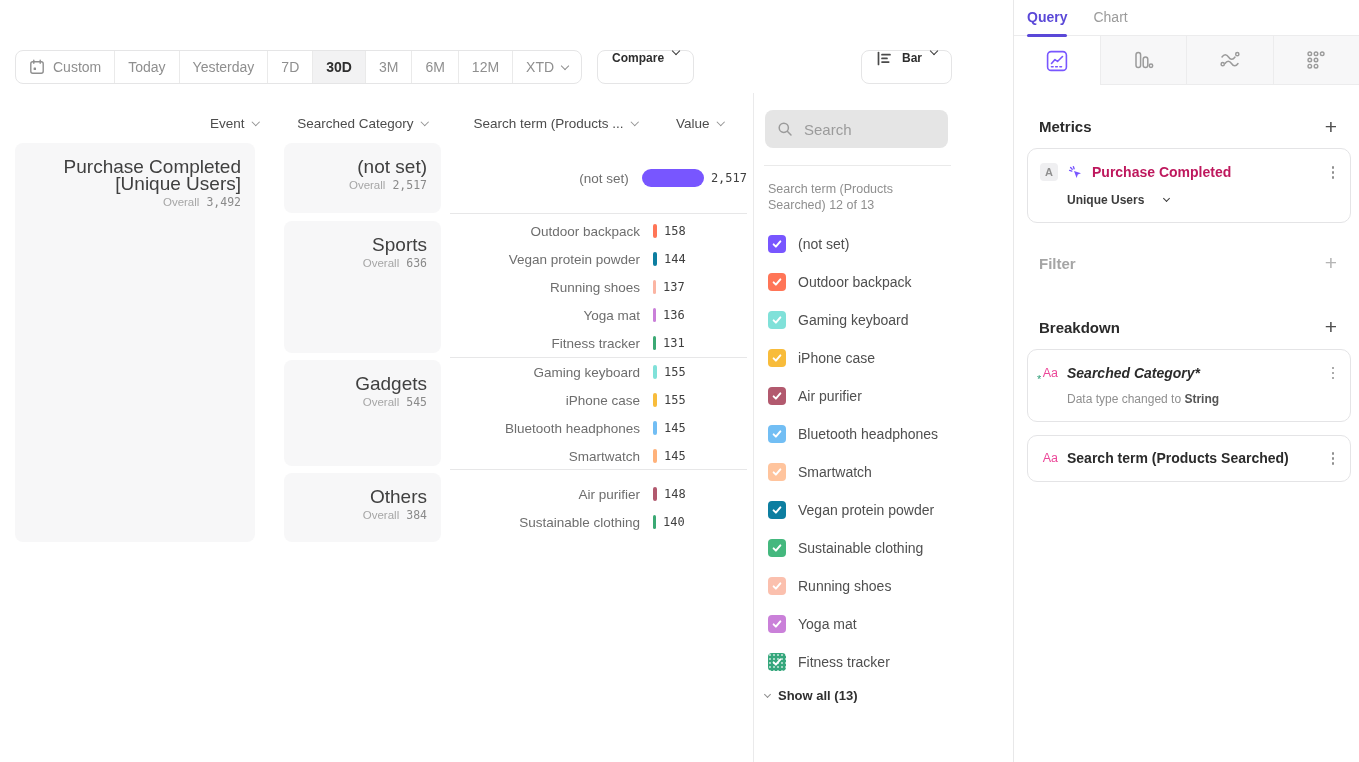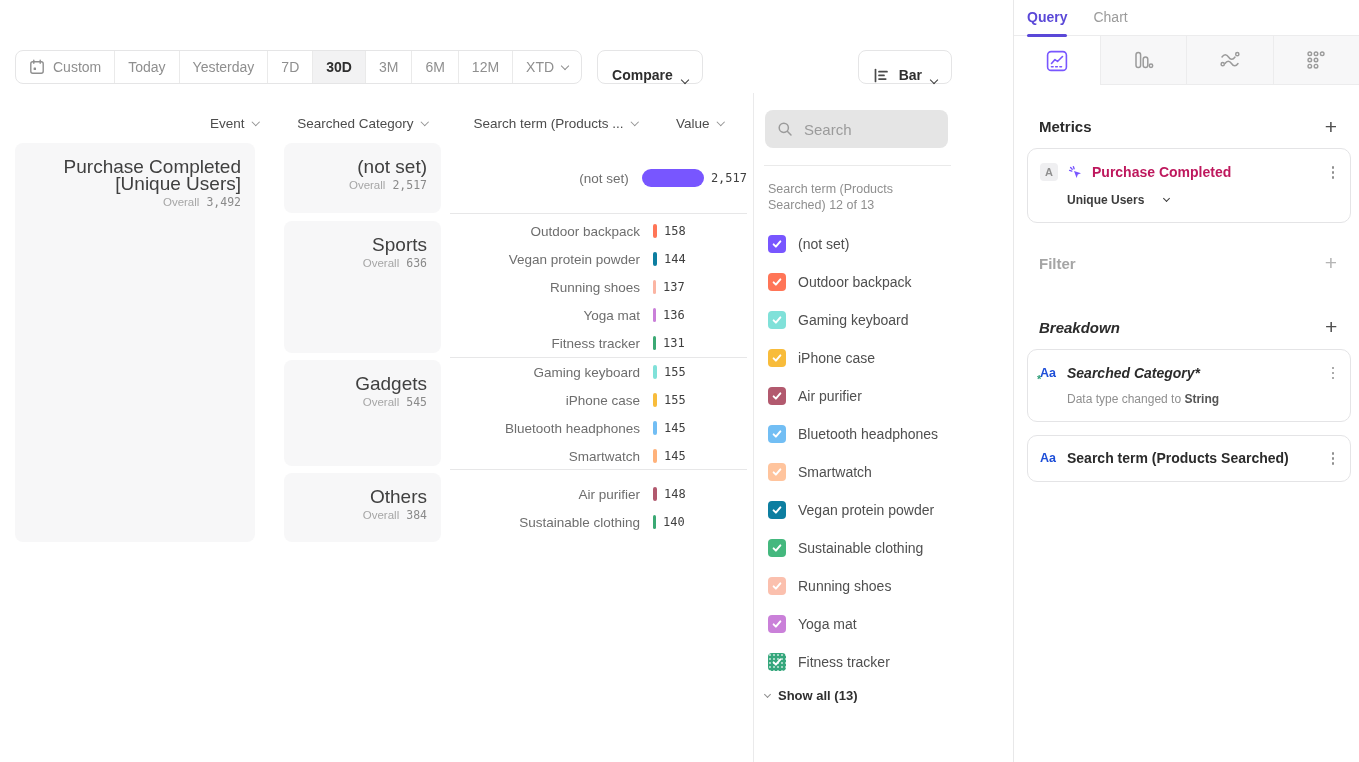--- a/index.html
+++ b/index.html
@@ -20,21 +20,21 @@
   .kebab i { width:2.5px; height:2.5px; border-radius:50%; background:#8f8f8f; }
   .mono { font-family:"DejaVu Sans Mono", monospace; }
 
   
   .main { position:absolute; left:0; top:0; width:1013px; height:762px; }
   .toolbar { position:absolute; left:15px; top:50px; display:flex; gap:15px; }
   .seg-control { display:flex; align-items:stretch; height:34px; border:1px solid #e5e5e6; border-radius:8px; overflow:hidden; background:#fff; }
   .seg { display:flex; align-items:center; gap:8px; padding:0 13px; font-size:14px; color:#8f8f8f; border-right:1px solid #eaeaea; cursor:pointer; white-space:nowrap;justify-content:space-between; }
   .seg:last-child { border-right:none; }
   .seg.selected { background:#f2f2f3; color:#2e2e2e; font-weight:700; }
-  .btn { display:flex; align-items:flex-end; gap:9px; height:34px; padding:0 14px; border:1px solid #e5e5e6; border-radius:8px; background:#fff; font-size:14px; font-weight:700; color:#2e2e2e; cursor:pointer; }
+  .btn { display:flex; align-items:flex-start; gap:9px; height:34px; padding:0 14px; border:1px solid #e5e5e6; border-radius:8px; background:#fff; font-size:12px; font-weight:700; color:#2e2e2e; cursor:pointer; }
   .chart-type { position:absolute; top:50px; right:61px; }
 
   .col-head { position:absolute; top:116px; display:flex; align-items:center; justify-content:flex-end; gap:8px; font-size:13.5px; color:#4c4c4c; cursor:pointer; }
   .col-head .caret { width:5.5px; height:5.5px; }
   #head-event { left:15px; width:243px; }
   #head-category { left:284px; width:143px; }
   #head-term { left:450px; width:187px; }
   #head-value { left:657px; width:66px; }
 
   .cell { position:absolute; background:#f7f7f8; border-radius:8px; text-align:right; padding:15px 14px 0 12px; cursor:pointer; }
@@ -86,32 +86,32 @@
   .sb-tab { font-size:14px; padding-bottom:10px; position:relative; cursor:pointer; }
   .sb-tab.active { color:#5a48d8; font-weight:700; }
   .sb-tab.active::after { content:""; position:absolute; left:0; right:0; bottom:-2px; height:3px; background:#5a48d8; border-radius:2px; }
   .sb-tab.inactive { color:#9b9b9b; }
   .report-tabs { height:49px; display:flex; }
   .rtab { flex:1; display:flex; align-items:center; justify-content:center; cursor:pointer; }
   .rtab.active { background:#fff; }
   .rtab.inactive { background:#f7f7f8; border-bottom:1px solid #ececed; border-left:1px solid #ececed; }
   .sb-section-head { display:flex; align-items:center; justify-content:space-between; margin:33px 22px 0 25px; }
   .sb-section-head.filter-head { margin-top:32px; }
-  .sb-section-head.breakdown-head { margin-top:47px;font-style:italic; }
+  .sb-section-head.breakdown-head { margin-top:47px; }
   .sb-title { font-size:15px; font-weight:700; color:#2b2b2b; }
   .sb-title.dim { color:#a5a5a5; }
   .plus-btn { font-size:21px; color:#4f4f4f; line-height:16px; cursor:pointer; font-weight:400; }
   .plus-btn.dim { color:#b5b5b5; }
   .sb-card { margin:13px 8px 0 13px; border:1px solid #e4e4e6; border-radius:10px; padding:13px 12px 14px; cursor:pointer; }
   .sb-card-row { display:flex; align-items:center; gap:9px; }
   .badge-a { width:18px; height:18px; background:#efeff1; border-radius:4px; color:#8f8f8f; font-size:11px; font-weight:700; display:flex; align-items:center; justify-content:center; flex:none; }
   .metric-title { font-size:14px; font-weight:700; color:#be185d; flex:1; }
   .agg-row { display:flex; align-items:center; gap:20px; margin:10px 0 1px 27px; font-size:12px; font-weight:700; color:#3b3b3b; cursor:pointer; }
   .agg-row .caret { width:5px; height:5px; border-color:#3b3b3b; }
-  .aa-icon { color:#1d4ed8; font-size:12.5px; font-weight:700; width:18px; text-align:left; position:relative; flex:none; }
+  .aa-icon { color:#ec4899; font-size:12.5px; font-weight:400; width:18px; text-align:right; position:relative; flex:none; }
   .aa-icon.star::after { content:"*"; position:absolute; left:-3px; bottom:-5px; font-size:11px; color:#2f9e78; }
   .bd-title { font-size:14px; font-weight:700; color:#2b2b2b; flex:1; }
   .bd-title.modified { font-style:italic; }
   .bd-note { margin:9px 0 1px 27px; font-size:12px; color:#8f8f8f; }
   .bd-note .note-strong { color:#555; font-weight:700; }
   .sb-card.compact { padding:12px 12px; }
 </style>
 </head>
 <body>
 

